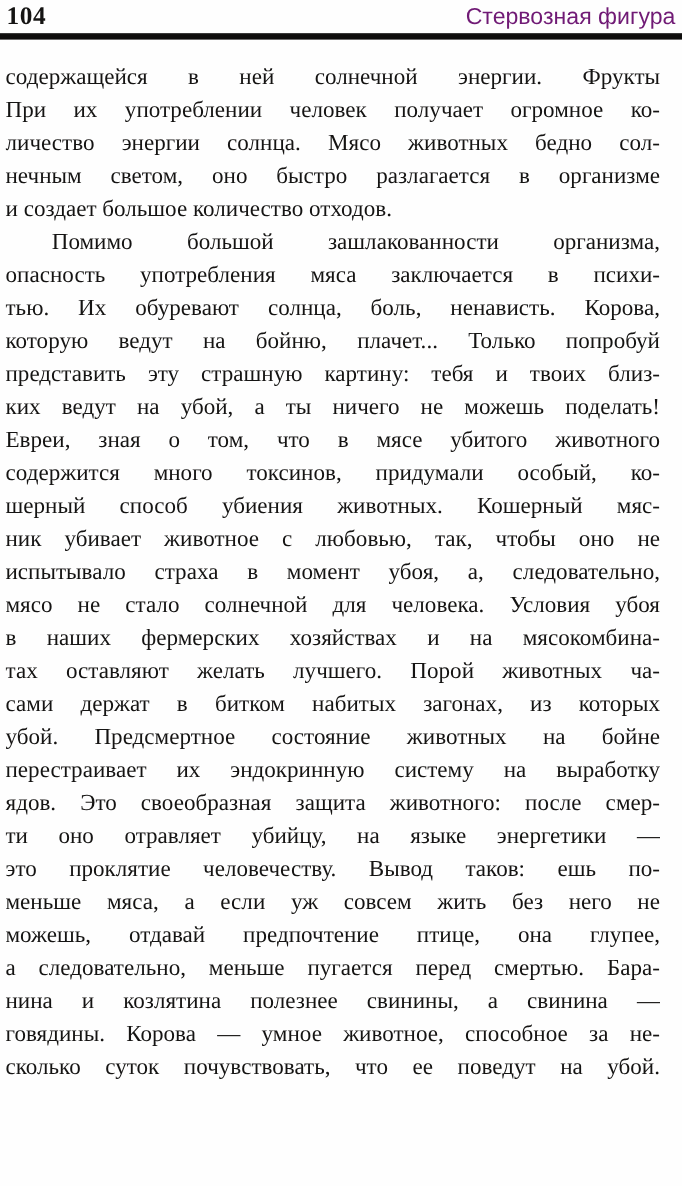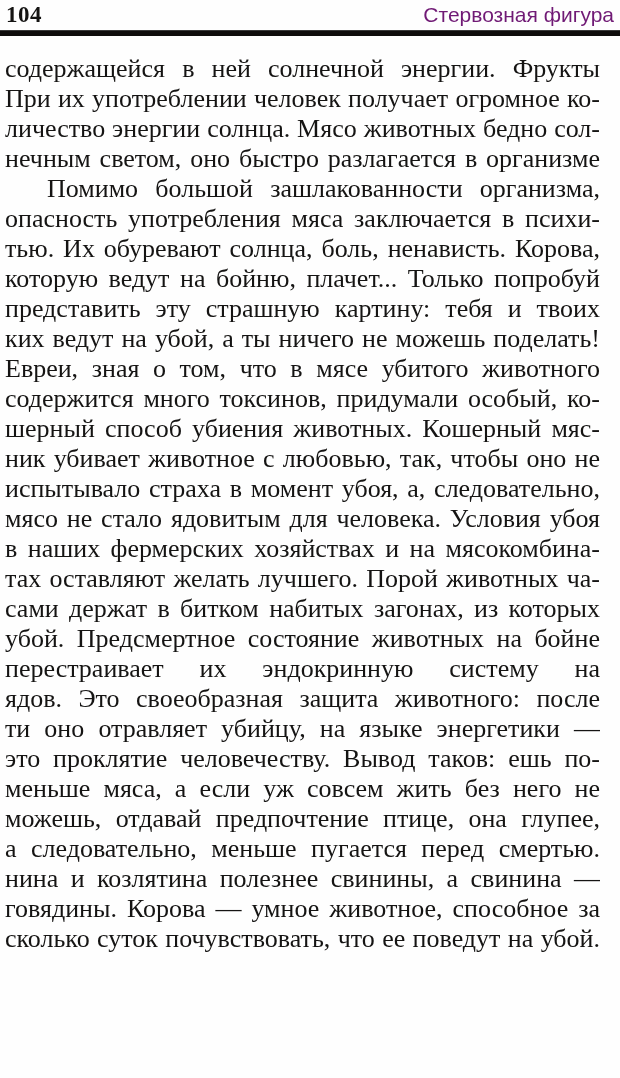--- a/index.html
+++ b/index.html
@@ -35,21 +35,21 @@
     color: #701a75;
   }
   .header-rule {
     height: 5px;
     background: #0e0d0c;
     margin-top: 2px;
     border-top: 1px solid #3a3a3a;
   }
   .page-body {
     padding: 18px 20px 0 5px;
-    font-size: 26px;
+    font-size: 21px;
   }
   .text-line {
     height: 30px;
     line-height: 30px;
     text-align: justify;
     text-align-last: justify;
     -moz-text-align-last: justify;
     white-space: normal;
     overflow: hidden;
   }
@@ -69,32 +69,33 @@
   <span class="running-title">Стервозная фигура</span>
 </header>
 
 <div class="header-rule"></div>
 
 <main class="page-body">
     <div class="text-line">содержащейся в ней солнечной энергии. Фрукты</div>
     <div class="text-line">При их употреблении человек получает огромное ко-</div>
     <div class="text-line">личество энергии солнца. Мясо животных бедно сол-</div>
     <div class="text-line">нечным светом, оно быстро разлагается в организме</div>
+    <div class="text-line last-left">и создает большое количество отходов.</div>
     <div class="text-line first-indent">Помимо большой зашлакованности организма,</div>
     <div class="text-line">опасность употребления мяса заключается в психи-</div>
     <div class="text-line">тью. Их обуревают солнца, боль, ненависть. Корова,</div>
     <div class="text-line">которую ведут на бойню, плачет... Только попробуй</div>
     <div class="text-line">представить эту страшную картину: тебя и твоих близ-</div>
     <div class="text-line">ких ведут на убой, а ты ничего не можешь поделать!</div>
     <div class="text-line">Евреи, зная о том, что в мясе убитого животного</div>
     <div class="text-line">содержится много токсинов, придумали особый, ко-</div>
     <div class="text-line">шерный способ убиения животных. Кошерный мяс-</div>
     <div class="text-line">ник убивает животное с любовью, так, чтобы оно не</div>
     <div class="text-line">испытывало страха в момент убоя, а, следовательно,</div>
-    <div class="text-line">мясо не стало ядовитым для человека. Условия убоя</div>
+    <div class="text-line">мясо не стало солнечной для человека. Условия убоя</div>
     <div class="text-line">в наших фермерских хозяйствах и на мясокомбина-</div>
     <div class="text-line">тах оставляют желать лучшего. Порой животных ча-</div>
     <div class="text-line">сами держат в битком набитых загонах, из которых</div>
     <div class="text-line">убой. Предсмертное состояние животных на бойне</div>
     <div class="text-line">перестраивает их эндокринную систему на выработку</div>
     <div class="text-line">ядов. Это своеобразная защита животного: после смер-</div>
     <div class="text-line">ти оно отравляет убийцу, на языке энергетики —</div>
     <div class="text-line">это проклятие человечеству. Вывод таков: ешь по-</div>
     <div class="text-line">меньше мяса, а если уж совсем жить без него не</div>
     <div class="text-line">можешь, отдавай предпочтение птице, она глупее,</div>

